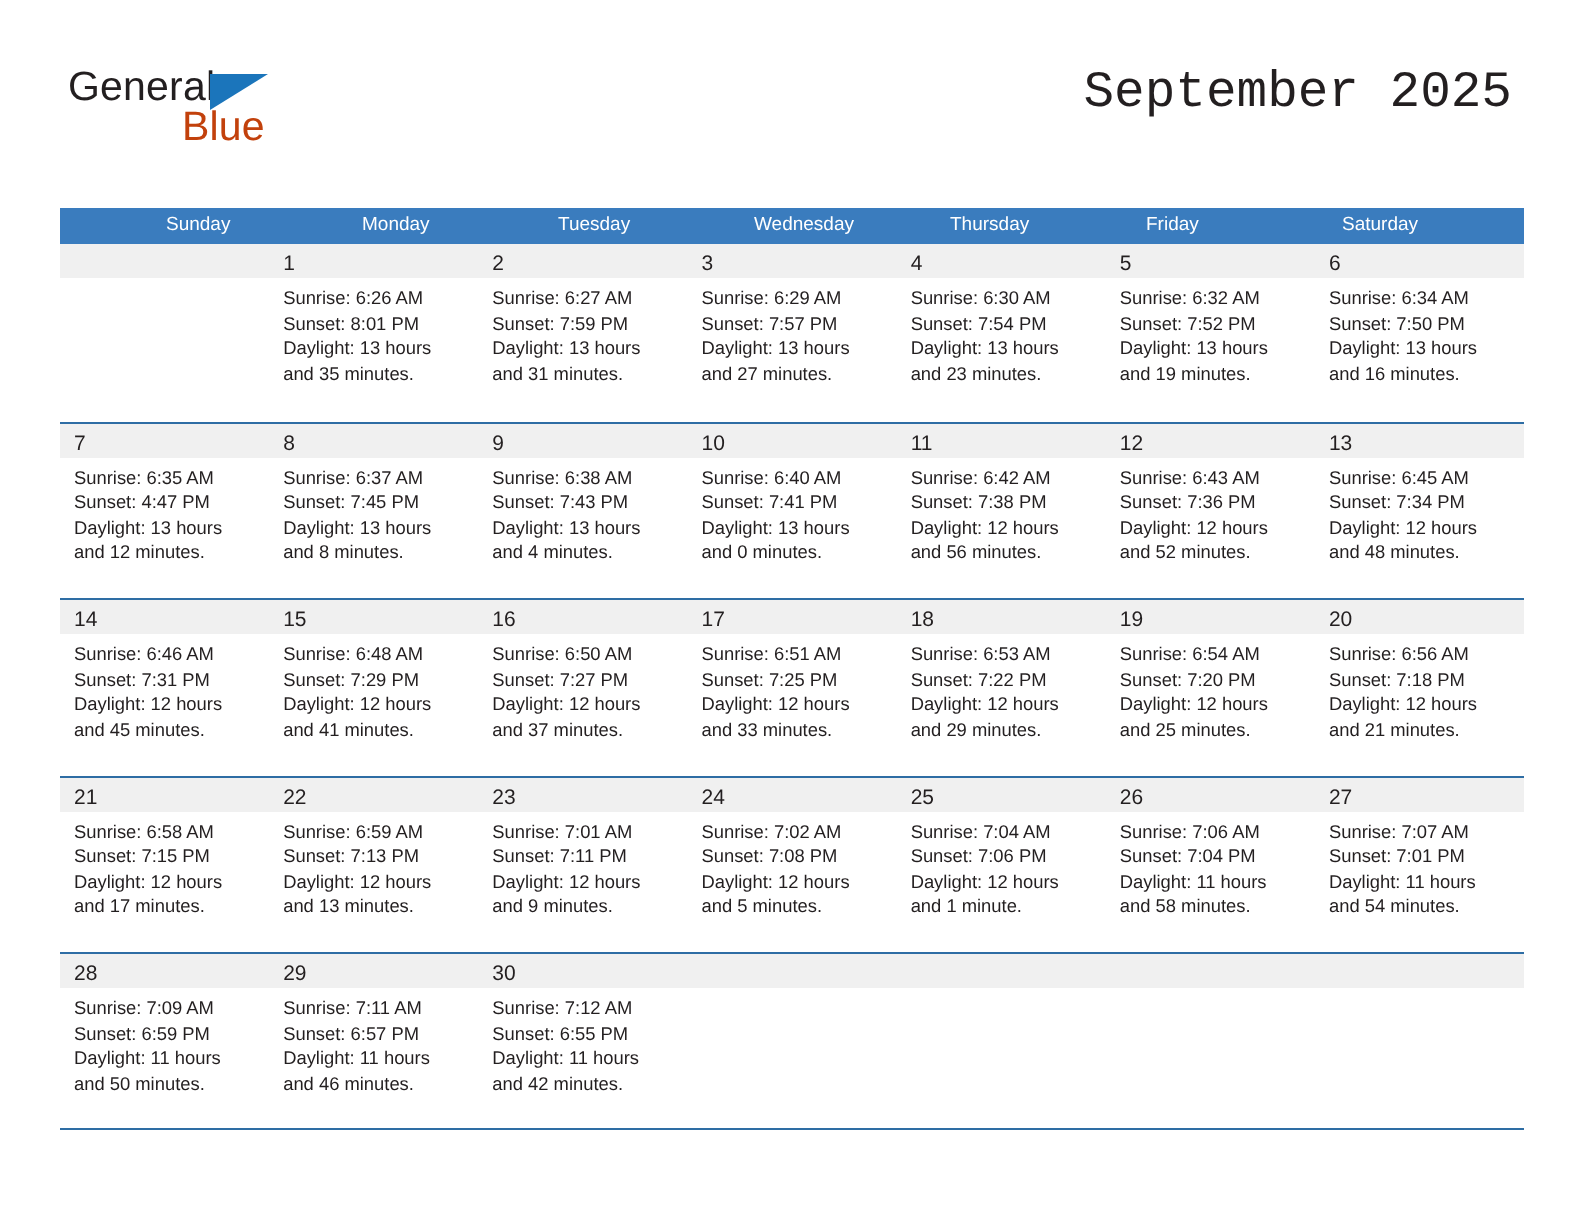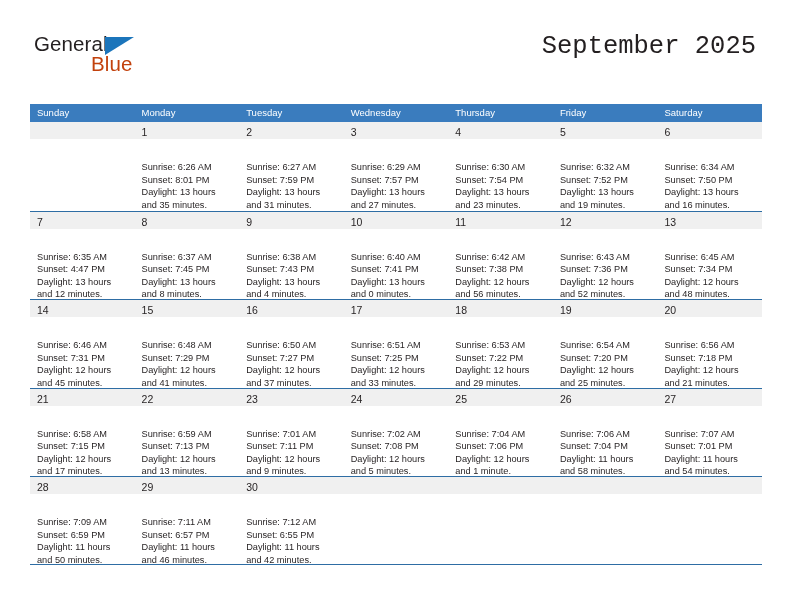--- a/index.html
+++ b/index.html
@@ -90,20 +90,21 @@
   .calendar {
     position: absolute;
     left: 30px;
     top: 104px;
     width: 732px;
   }
   .weekdays {
     display: flex;
     background: #3a7cbe;
     height: 18px;
+    padding-left: 46px;
   }
   .weekday {
     flex: 1 1 0;
     color: #ffffff;
     font-size: 9.5px;
     line-height: 18px;
     padding-left: 7px;
     box-sizing: border-box;
     white-space: nowrap;
     overflow: hidden;
@@ -132,21 +133,21 @@
     background: #f0f0f0;
     box-sizing: border-box;
     padding-left: 7px;
   }
   .daynum {
     font-size: 10.5px;
     line-height: 17px;
     color: #231f20;
   }
   .daybody {
-    padding: 22px 6px 0 7px;
+    padding: 4px 6px 0 7px;
   }
   .dayline {
     font-size: 9.2px;
     line-height: 12.6px;
     color: #231f20;
     white-space: nowrap;
   }
 </style>
 </head>
 <body>

